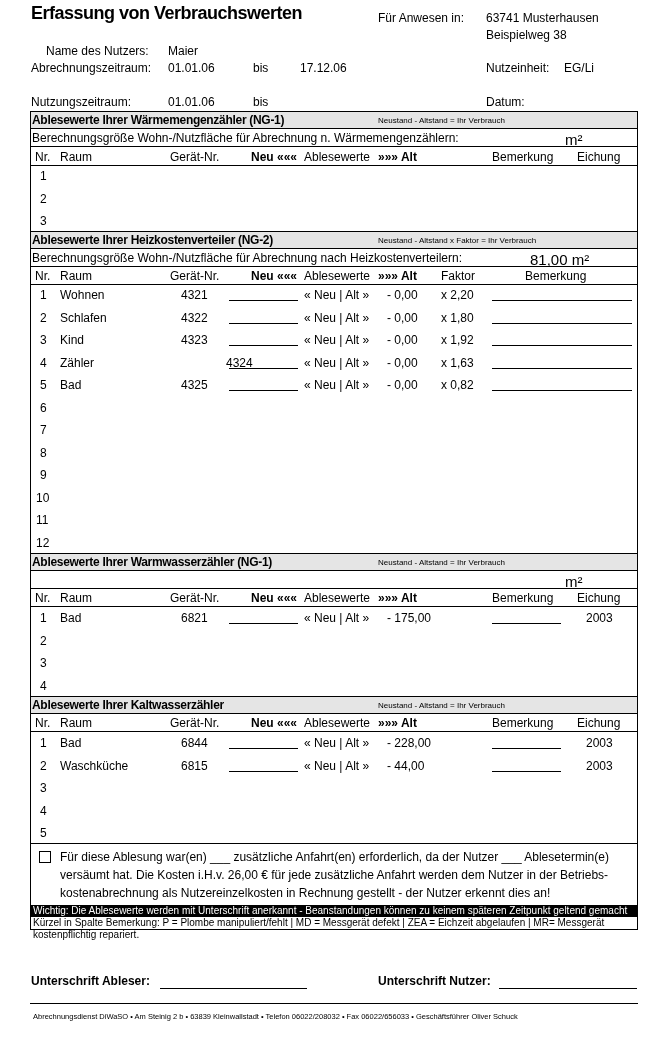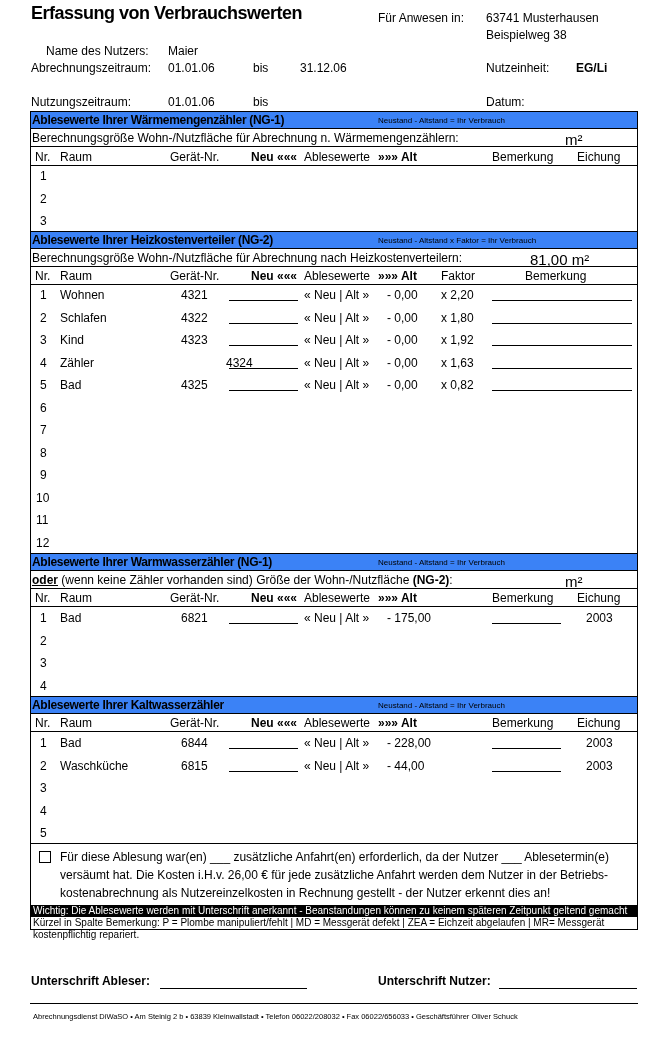--- a/index.html
+++ b/index.html
@@ -1,20 +1,20 @@
 <!DOCTYPE html>
 <html><head>
 <meta charset="utf-8">
 <style>
   html,body{margin:0;padding:0;background:#fff;}
   body{width:669px;height:1039px;position:relative;font-family:"Liberation Sans",sans-serif;color:#000;font-size:12px;overflow:hidden;}
   .abs{position:absolute;white-space:nowrap;}
   .title{font-weight:bold;font-size:18px;letter-spacing:-0.5px;}
   .box{position:absolute;left:30px;width:608px;border:1px solid #000;box-sizing:border-box;}
-  .sechead{position:absolute;left:0;right:0;background:#3b82f6;border-bottom:1px solid #000;height:16px;}
+  .sechead{position:absolute;left:0;right:0;background:#e5e5e5;border-bottom:1px solid #000;height:16px;}
   .sechead .t{position:absolute;left:1px;top:1px;font-weight:bold;font-size:12px;letter-spacing:-0.3px;}
   .sechead .f{position:absolute;left:347px;top:4px;font-size:8px;}
   .subhead{position:absolute;left:0;right:0;border-bottom:1px solid #000;height:17px;}
   .subhead .t{position:absolute;left:1px;top:2px;font-size:12px;}
   .subhead .v{position:absolute;top:2px;font-size:15px;}
   .colhead{position:absolute;left:0;right:0;border-bottom:1px solid #000;height:18px;}
   .colhead span{position:absolute;top:3px;font-size:12px;}
   .b{font-weight:bold;}
   .row{position:absolute;left:0;right:0;height:22px;}
   .row span{position:absolute;top:3px;font-size:12px;}
@@ -29,23 +29,23 @@
 <div class="abs title" style="left:31px;top:3px;">Erfassung von Verbrauchswerten</div>
 <div class="abs" style="left:378px;top:11px;">Für Anwesen in:</div>
 <div class="abs" style="left:486px;top:11px;">63741 Musterhausen</div>
 <div class="abs" style="left:486px;top:28px;">Beispielweg 38</div>
 
 <div class="abs" style="left:46px;top:44px;">Name des Nutzers:</div>
 <div class="abs" style="left:168px;top:44px;">Maier</div>
 <div class="abs" style="left:31px;top:61px;">Abrechnungszeitraum:</div>
 <div class="abs" style="left:168px;top:61px;">01.01.06</div>
 <div class="abs" style="left:253px;top:61px;">bis</div>
-<div class="abs" style="left:300px;top:61px;">31.12.06</div>
+<div class="abs" style="left:300px;top:61px;">17.12.06</div>
 <div class="abs" style="left:486px;top:61px;">Nutzeinheit:</div>
-<div class="abs" style="left:576px;top:61px;font-weight:bold;">EG/Li</div>
+<div class="abs" style="left:564px;top:61px;">EG/Li</div>
 
 <div class="abs" style="left:31px;top:95px;">Nutzungszeitraum:</div>
 <div class="abs" style="left:168px;top:95px;">01.01.06</div>
 <div class="abs" style="left:253px;top:95px;">bis</div>
 <div class="abs" style="left:486px;top:95px;">Datum:</div>
 
 <div class="box" style="top:111px;height:819px;">
 
   <div class="sechead" style="top:0;">
     <span class="t">Ablesewerte Ihrer Wärmemengenzähler (NG-1)</span>
@@ -166,21 +166,20 @@
       <div class="row" style="top: 420.5px;">
         <span style="left:5px;">12</span>
       </div>
     </div>
 
   <div class="sechead sectop" style="top:441px;">
     <span class="t">Ablesewerte Ihrer Warmwasserzähler (NG-1)</span>
     <span class="f abs">Neustand  -  Altstand  =  Ihr Verbrauch</span>
   </div>
   <div class="subhead" style="top:459px;">
-    <span class="t abs"><b><u>oder</u></b><span> (wenn keine Zähler vorhanden sind) Größe der Wohn-/Nutzfläche </span><b>(NG-2)</b><span>:</span></span>
     <span class="v abs" style="left:534px;">m²</span>
   </div>
   <div class="colhead" style="top:476px;">
     <span style="left:4px;">Nr.</span>
     <span style="left:29px;">Raum</span>
     <span style="left:139px;">Gerät-Nr.</span>
     <span class="b" style="left:220px;">Neu «««</span>
     <span style="left:273px;">Ablesewerte</span>
     <span class="b" style="left:347px;">»»» Alt</span>
     <span style="left:461px;">Bemerkung</span>

